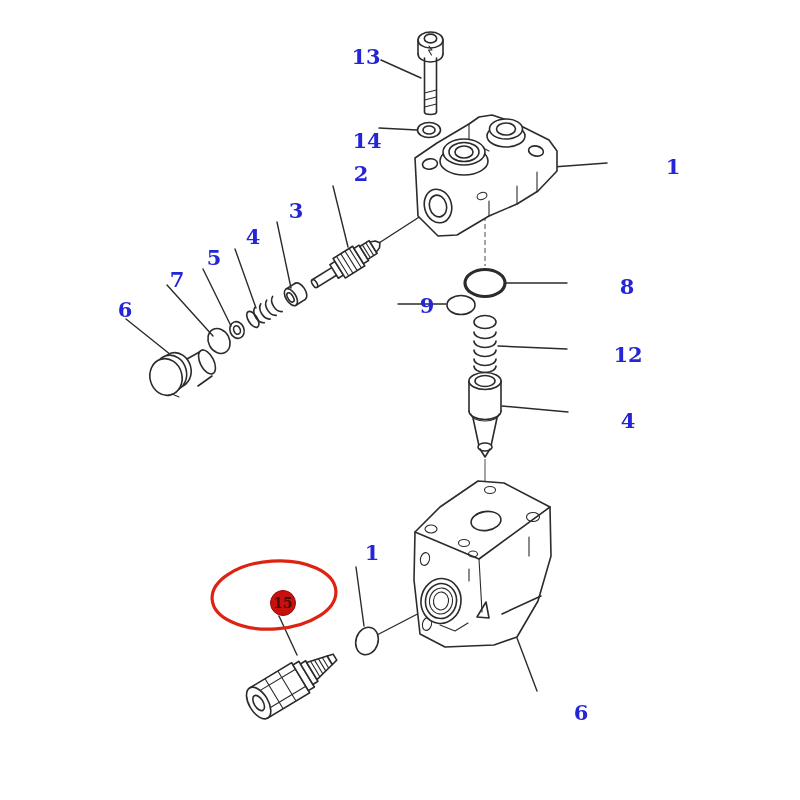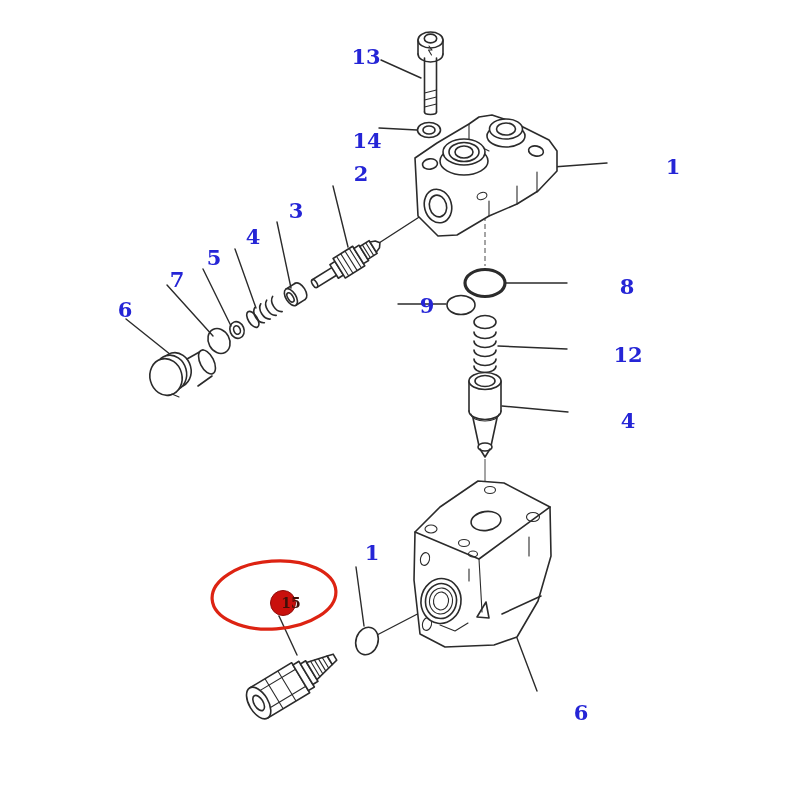--- a/index.html
+++ b/index.html
@@ -12,21 +12,21 @@
   .lnf{stroke:#2b2b2b;stroke-width:1.6;fill:#ffffff;stroke-linecap:round;stroke-linejoin:round;}
   .thin{stroke-width:1.1;}
   .bold{stroke-width:3.2;}
   .leader{stroke:#2b2b2b;stroke-width:1.4;fill:none;stroke-linecap:round;}
   .cline{stroke:#4a4a4a;stroke-width:1;fill:none;}
   .part-label{
     position:absolute;transform:translate(-50%,-50%);
     color:#2525d6;font-weight:bold;font-size:21px;line-height:1;
     white-space:nowrap;user-select:none;
   }
-  .part-label.hl{color:#401008;font-size:14px;margin-left:8px;}
+  .part-label.hl{color:#401008;font-size:14px;}
 </style>
 </head>
 <body>
 
 <div id="stage">
 
 <svg width="800" height="800" viewBox="0 0 800 800">
 
   <g>
     <line class="leader" x1="381" y1="60" x2="421" y2="78"></line>

